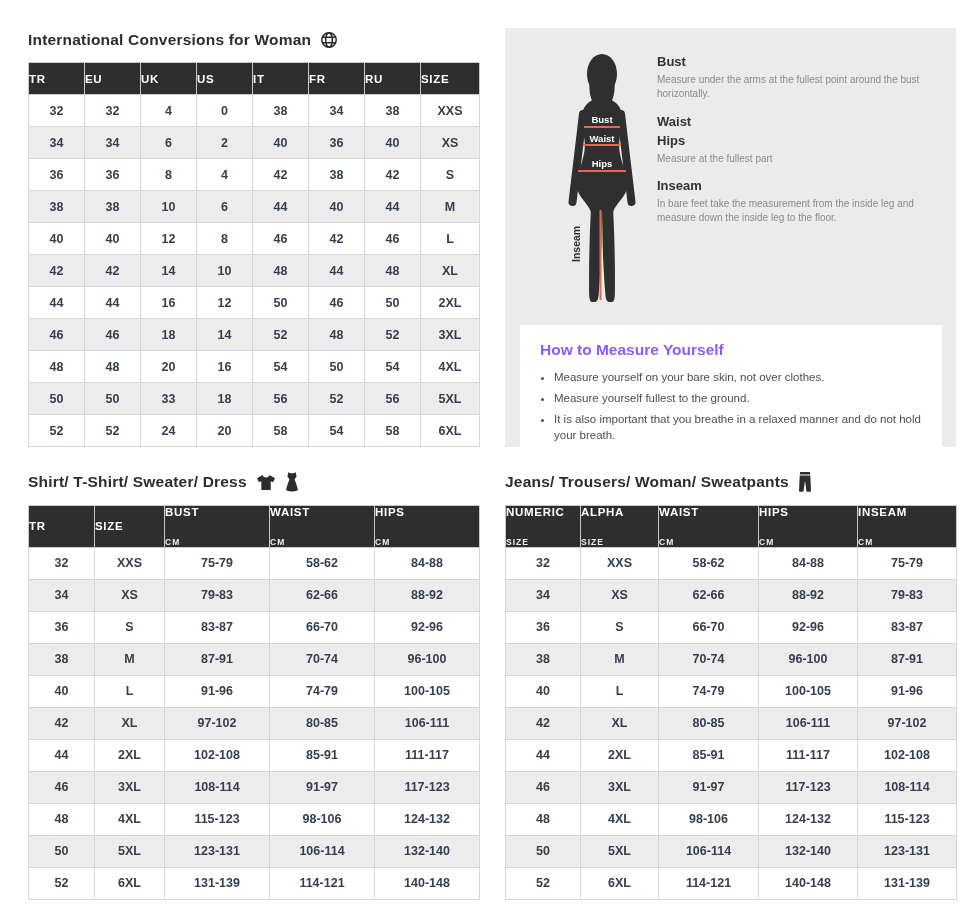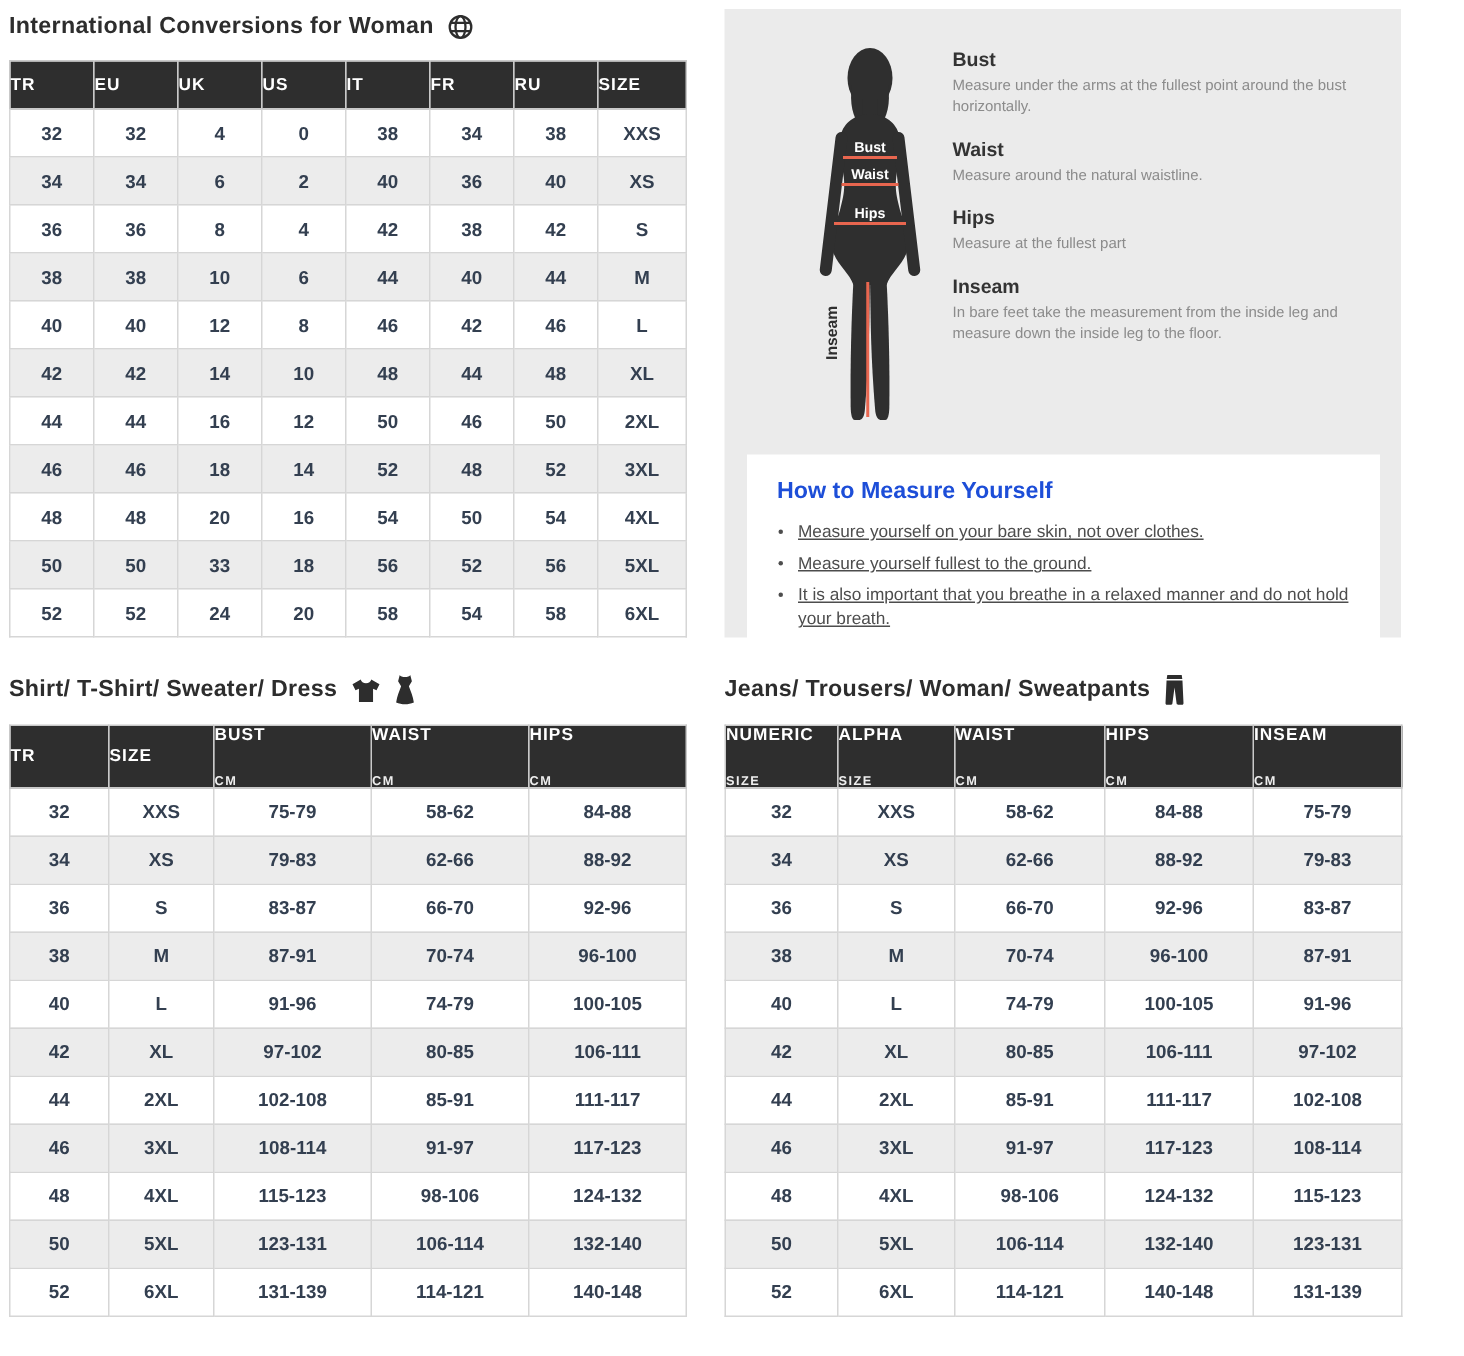--- a/index.html
+++ b/index.html
@@ -1,17 +1,17 @@
 <!DOCTYPE html>
 <html><head>
 <meta charset="utf-8">
 <style>
   html,body { margin:0; padding:0; background:#ffffff; }
   body { width:976px; height:904px; font-family:"Liberation Sans", sans-serif; color:#333f50; }
-  .page { box-sizing:border-box; width:976px; height:856px; padding:6px; }
+  .page { box-sizing:border-box; width:976px; height:856px; padding:28px; }
   .top-row, .bottom-row { display:flex; gap:26px; align-items:flex-start; }
   .col { width:451px; flex:0 0 451px; }
 
   .sec-title { display:flex; align-items:center; gap:9px; font-size:15.5px; font-weight:800;
                color:#2d2d2d; letter-spacing:0.2px; margin:3px 0 13px 0; }
   .sec-title svg { flex:0 0 auto; }
 
   table { width:451px; border-collapse:collapse; table-layout:fixed; border:1px solid #cccccc; }
   th { background:#2e2e2e; color:#ffffff; font-weight:700; font-size:11.5px; letter-spacing:0.7px;
        border:1px solid #c9c9c9; height:31px; text-align:left; padding:0; }
@@ -24,23 +24,23 @@
 
   .measure-panel { width:451px; flex:0 0 451px; height:419px; background:#ebebeb; box-sizing:border-box; }
   .panel-top { display:flex; height:287px; }
   .figure-wrap { width:152px; flex:0 0 152px; box-sizing:border-box; padding:22px 0 0 42px; }
   .figure-wrap svg { display:block; }
   .measure-texts { flex:1; padding:26px 30px 0 0; }
   .m-sec h4 { margin:0 0 4px 0; font-size:13px; font-weight:800; color:#333333; }
   .m-sec p { margin:0 0 13px 0; font-size:10px; line-height:1.38; color:#8b8b8b; }
 
   .howto-box { background:#ffffff; margin:10px 14px 0 15px; padding:16px 20px 13px 20px; box-sizing:border-box; }
-  .howto-box h3 { margin:0 0 10px 0; font-size:15.5px; font-weight:800; color:#1d4ed8; }
+  .howto-box h3 { margin:0 0 10px 0; font-size:15.5px; font-weight:800; color:#8b5cf6; }
   .howto-box ul { margin:0; padding-left:14px; }
-  .howto-box li { font-size:11.5px; color:#4d4d4d; line-height:1.4; margin-bottom:5px;text-decoration:underline; }
+  .howto-box li { font-size:11.5px; color:#4d4d4d; line-height:1.4; margin-bottom:5px; }
 
   .bottom-row { margin-top:22px; }
 </style>
 </head>
 <body>
 
 <div class="page">
 
   <div class="top-row">
 
@@ -228,21 +228,20 @@
             <text transform="translate(33 212) rotate(-90)" font-size="10.5" font-weight="bold" fill="#2f2f2f">Inseam</text>
           </svg>
         </div>
         <div class="measure-texts">
             <div class="m-sec">
               <h4>Bust</h4>
               <p>Measure under the arms at the fullest point around the bust horizontally.</p>
             </div>
             <div class="m-sec">
               <h4>Waist</h4>
-              <p>Measure around the natural waistline.</p>
             </div>
             <div class="m-sec">
               <h4>Hips</h4>
               <p>Measure at the fullest part</p>
             </div>
             <div class="m-sec">
               <h4>Inseam</h4>
               <p>In bare feet take the measurement from the inside leg and measure down the inside leg to the floor.</p>
             </div>
           </div>

